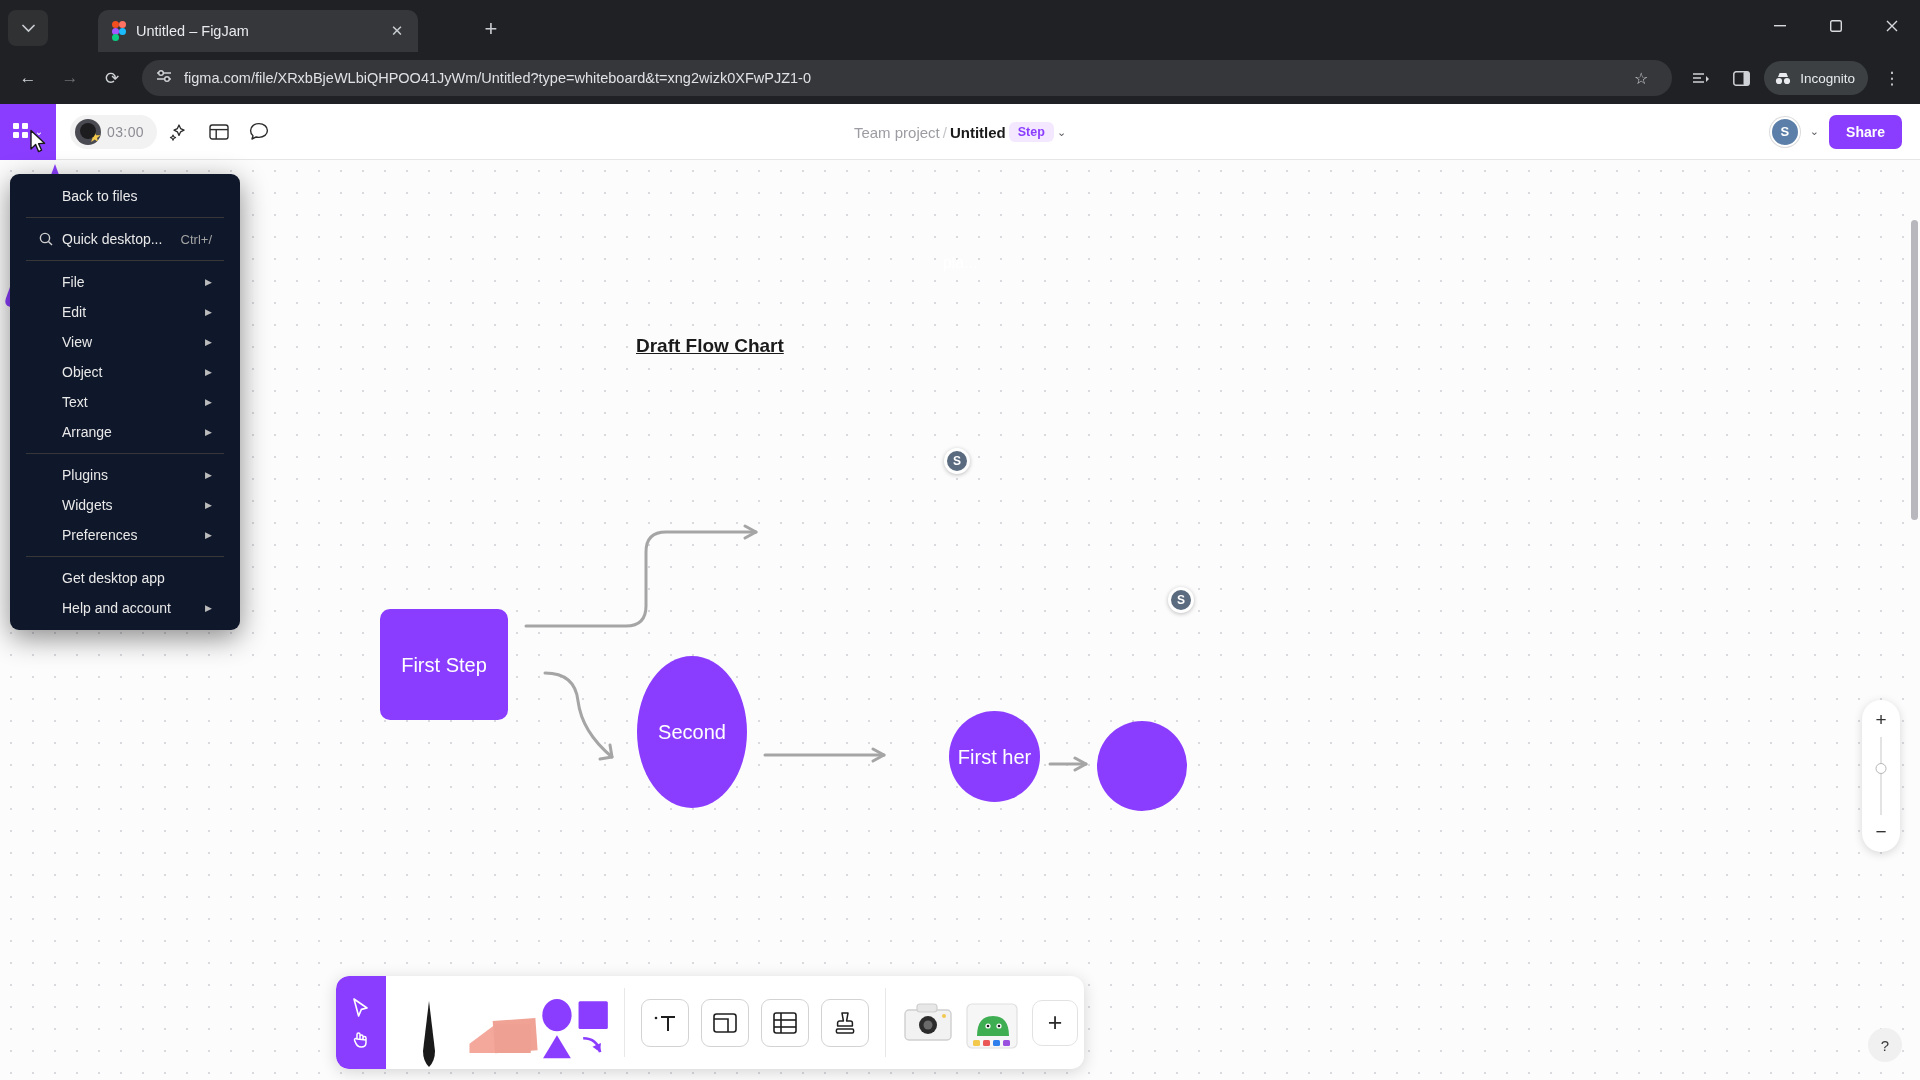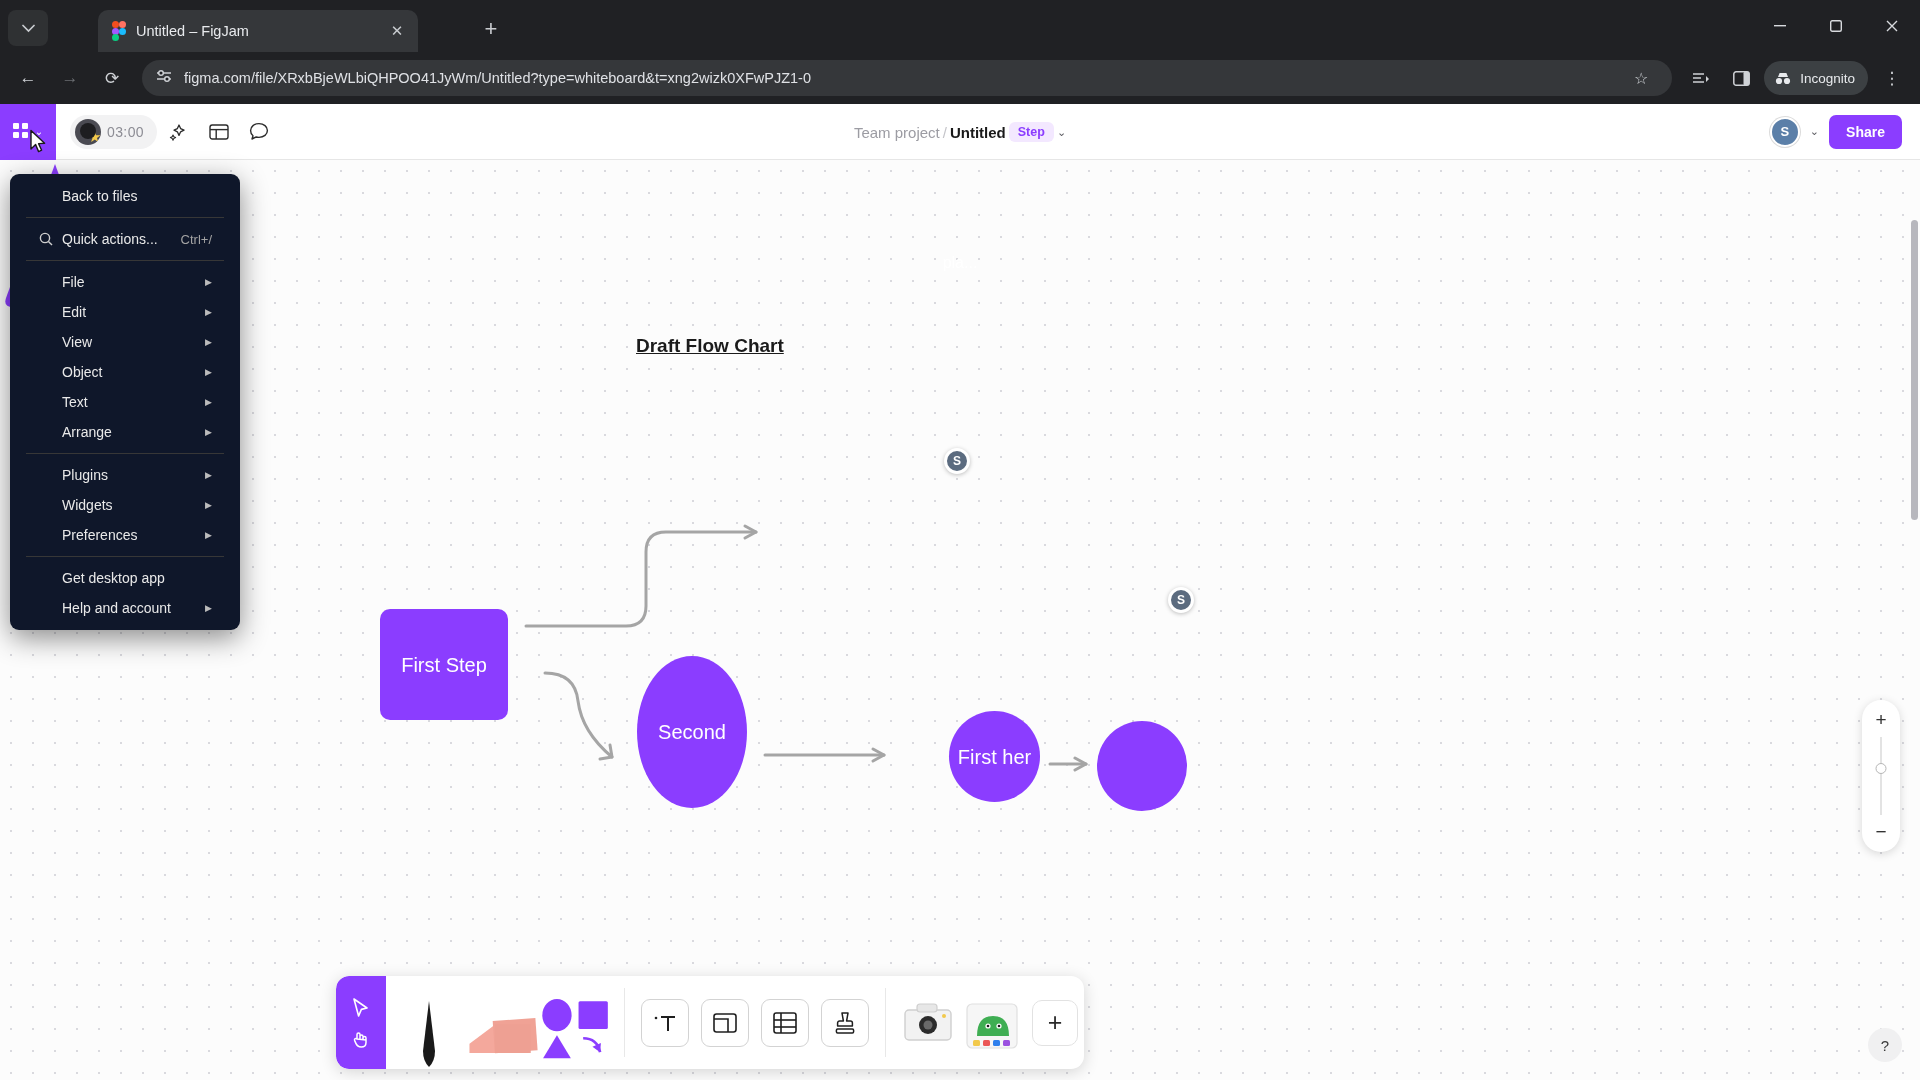--- a/index.html
+++ b/index.html
@@ -492,21 +492,21 @@
           <span class="lbl">Back to files</span>
         </div>
         <div class="dd-sep"></div>
         <div class="dd-item">
           <span class="lead">
             <svg width="14" height="14" viewBox="0 0 14 14">
               <circle cx="6" cy="6" r="4.6" stroke="#cfcfcf" stroke-width="1.4" fill="none"></circle>
               <line x1="9.4" y1="9.4" x2="13" y2="13" stroke="#cfcfcf" stroke-width="1.4"></line>
             </svg>
           </span>
-          <span class="lbl">Quick actions...</span>
+          <span class="lbl">Quick desktop...</span>
           <span class="short">Ctrl+/</span>
         </div>
         <div class="dd-sep"></div>
         <div class="dd-item">
           <span class="lbl">File</span>
           <span class="arrow">▶</span>
         </div>
         <div class="dd-item">
           <span class="lbl">Edit</span>
           <span class="arrow">▶</span>

